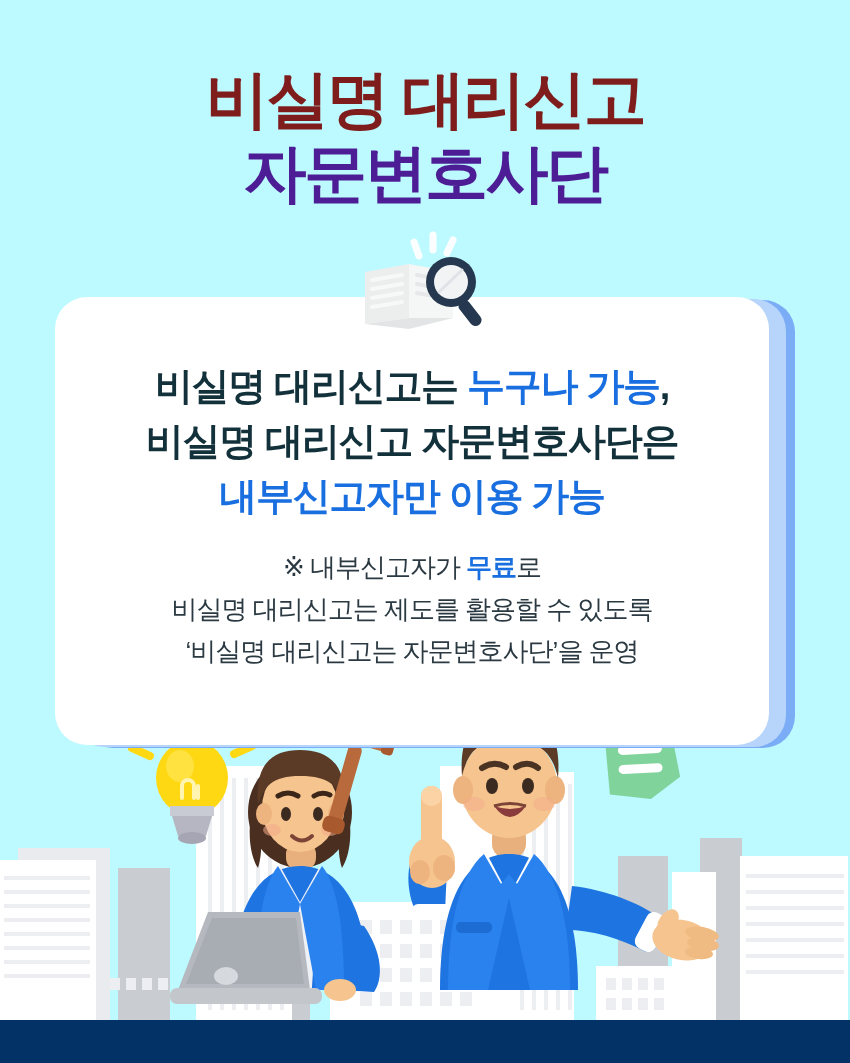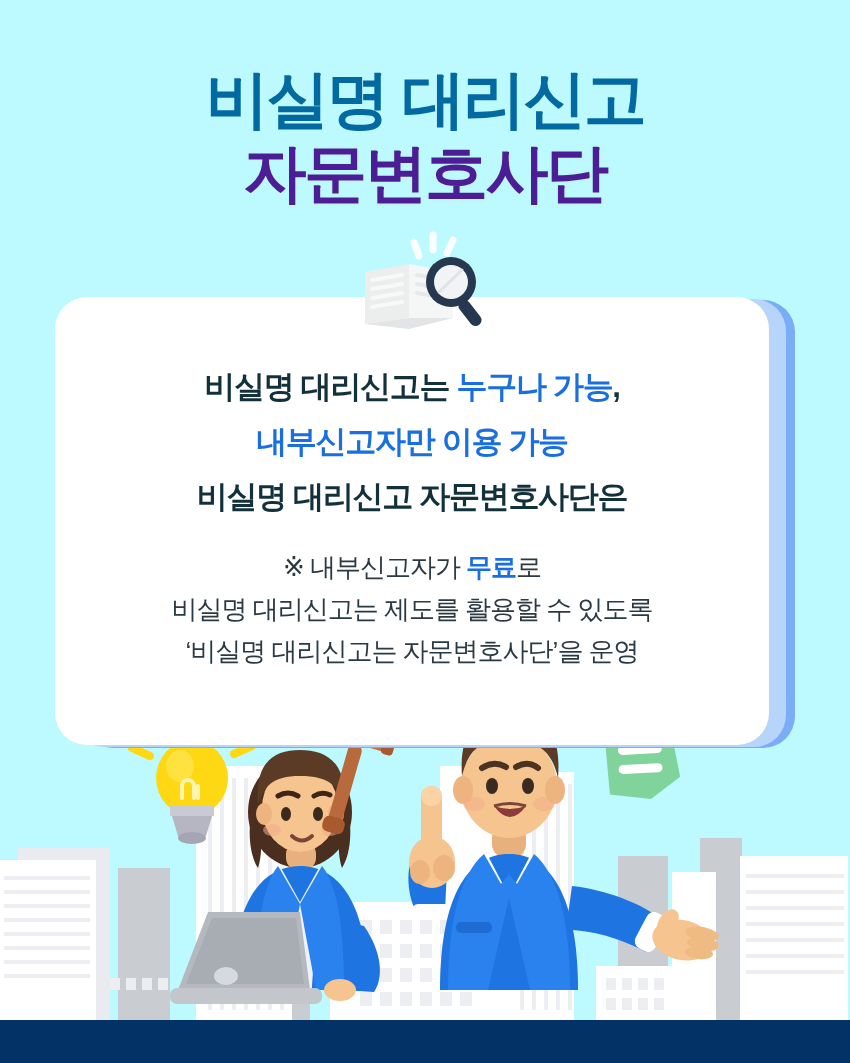--- a/index.html
+++ b/index.html
@@ -22,21 +22,21 @@
     z-index:6;
   }
   .title-line {
     display:block;
     font-weight:900;
     font-size:63px;
     line-height:74px;
     letter-spacing:-2.5px;
     white-space:nowrap;
   }
-  .title-1 { color:#0369a1; }
+  .title-1 { color:#7f1d1d; }
   .title-2 { color:#4c1d95; }
 
   
   .icon-search-book {
     position:absolute;
     left:357px; top:230px;
     width:140px; height:100px;
     z-index:7;
   }
 
@@ -66,21 +66,21 @@
     z-index:4;
   }
   .card-inner {
     position:absolute;
     left:0; top:0; width:100%; height:100%;
     padding:62px 30px 0 30px;
     text-align:center;
   }
 
   .lead-line {
-    font-size:31px;
+    font-size:38px;
     font-weight:900;
     line-height:55px;
     letter-spacing:-1.3px;
     color:#12313b;
     white-space:nowrap;
   }
   .lead-line .hl { color:#1a6fe0; }
 
   .note-block { margin-top:22px;text-align:center; }
   .note-line {
@@ -168,25 +168,25 @@
   <div class="card-shadow-far"></div>
   <div class="card-shadow-near"></div>
 
   <div class="card">
     <div class="card-inner">
 
       <div class="lead-line">
         <span>비실명 대리신고는 </span><span class="hl">누구나 가능</span><span>,</span>
       </div>
 
+      <div class="lead-line">비실명 대리신고 자문변호사단은</div>
+
       <div class="lead-line">
         <span class="hl">내부신고자만 이용 가능</span>
       </div>
-
-      <div class="lead-line">비실명 대리신고 자문변호사단은</div>
 
       <div class="note-block">
         <div class="note-line">
           <span>※ 내부신고자가 </span><span class="hl-strong">무료</span><span>로</span>
         </div>
         <div class="note-line">비실명 대리신고는 제도를 활용할 수 있도록</div>
         <div class="note-line">‘비실명 대리신고는 자문변호사단’을 운영</div>
       </div>
 
     </div>

